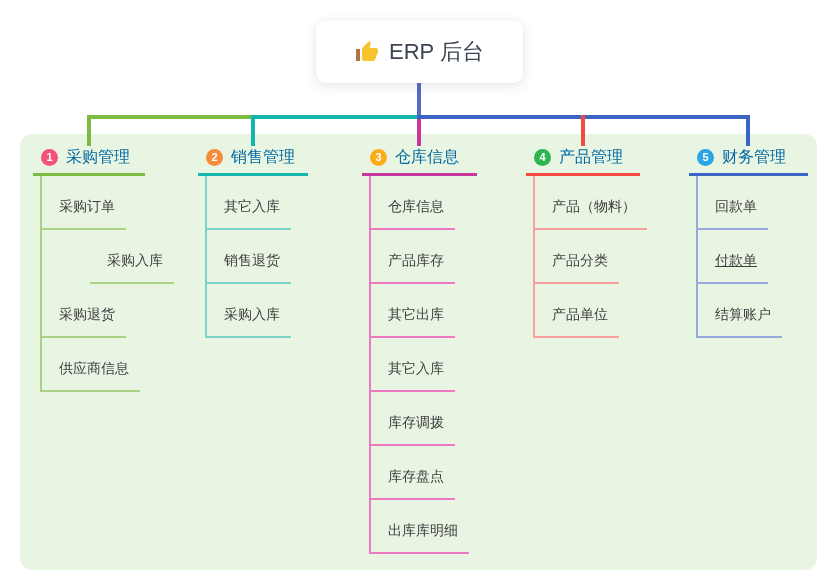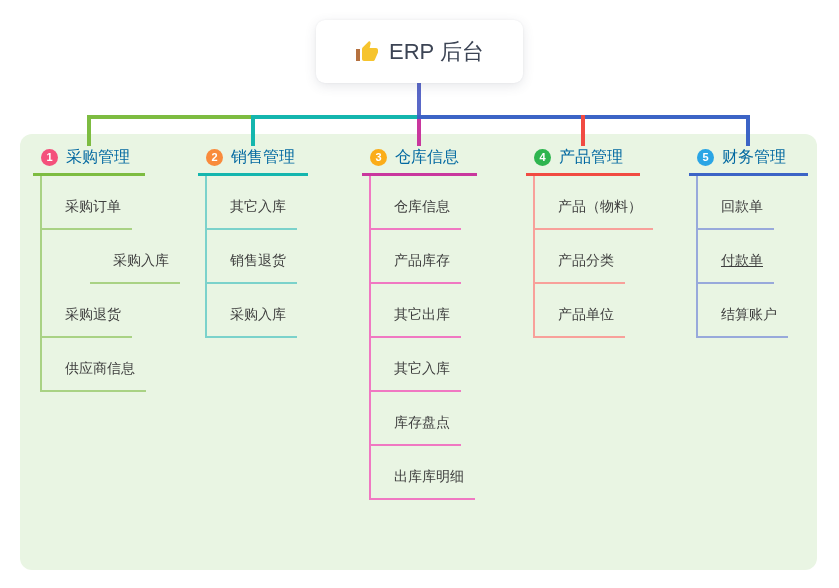--- a/index.html
+++ b/index.html
@@ -21,21 +21,21 @@
     display:flex;align-items:center;gap:8px;padding:13px 0 5px 8px;
     border-bottom:3px solid transparent;cursor:pointer;
   }
   .badge{
     width:17px;height:17px;border-radius:50%;color:#fff;font-size:11px;font-weight:bold;
     display:flex;align-items:center;justify-content:center;flex:none;line-height:17px;
   }
   .title-label{font-size:16px;color:#0369a1;font-weight:500;white-space:nowrap;}
   .children{margin-left:7px;border-left:2px solid transparent;}
   .child{
-    width:fit-content;padding:20px 11px 12px 23px;border-bottom:2px solid transparent;
+    width:fit-content;padding:20px 11px 12px 17px;border-bottom:2px solid transparent;
     font-size:14px;color:#3E3E3E;line-height:20px;white-space:nowrap;cursor:pointer;
   }
 </style>
 </head>
 <body>
 
 <div class="stage">
 
   <div class="panel" id="panel" style="background: rgb(233, 245, 227);"></div>
 
@@ -88,20 +88,21 @@
       <div class="col" style="left: 362px;">
         <div class="title-row" style="width: 107px; border-bottom-color: rgb(201, 55, 158);">
           <span class="badge" style="background: rgb(251, 173, 25);">3</span>
           <span class="title-label">仓库信息</span>
         </div>
         <div class="children" style="border-left-color: rgb(240, 120, 194);">
           <div class="child" style="border-bottom-color: rgb(240, 120, 194);">仓库信息</div>
           <div class="child" style="border-bottom-color: rgb(240, 120, 194);">产品库存</div>
           <div class="child" style="border-bottom-color: rgb(240, 120, 194);">其它出库</div>
           <div class="child" style="border-bottom-color: rgb(240, 120, 194);">其它入库</div>
+          <div class="child" style="border-bottom-color: rgb(240, 120, 194);">库存调拨</div>
           <div class="child" style="border-bottom-color: rgb(240, 120, 194);">库存盘点</div>
           <div class="child" style="border-bottom-color: rgb(240, 120, 194);">出库库明细</div>
         </div>
       </div>
       <div class="col" style="left: 526px;">
         <div class="title-row" style="width: 106px; border-bottom-color: rgb(241, 75, 66);">
           <span class="badge" style="background: rgb(46, 181, 79);">4</span>
           <span class="title-label">产品管理</span>
         </div>
         <div class="children" style="border-left-color: rgb(248, 160, 154);">

